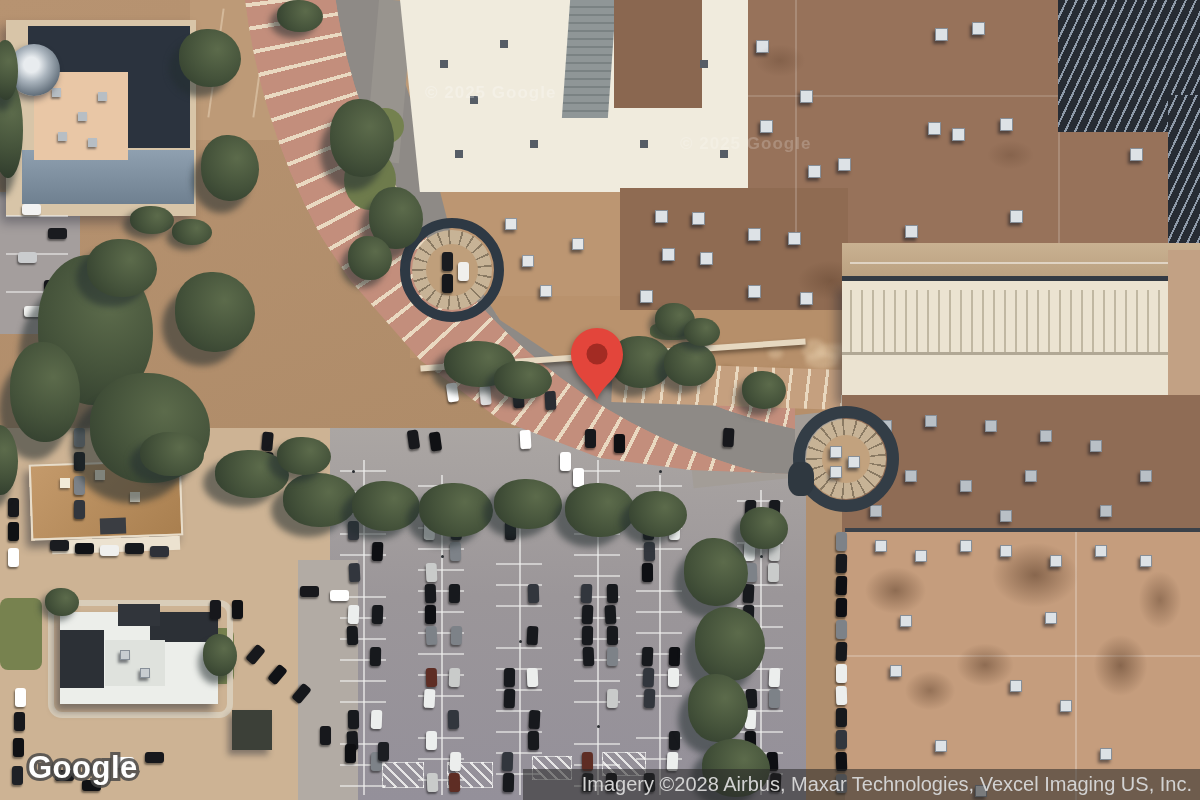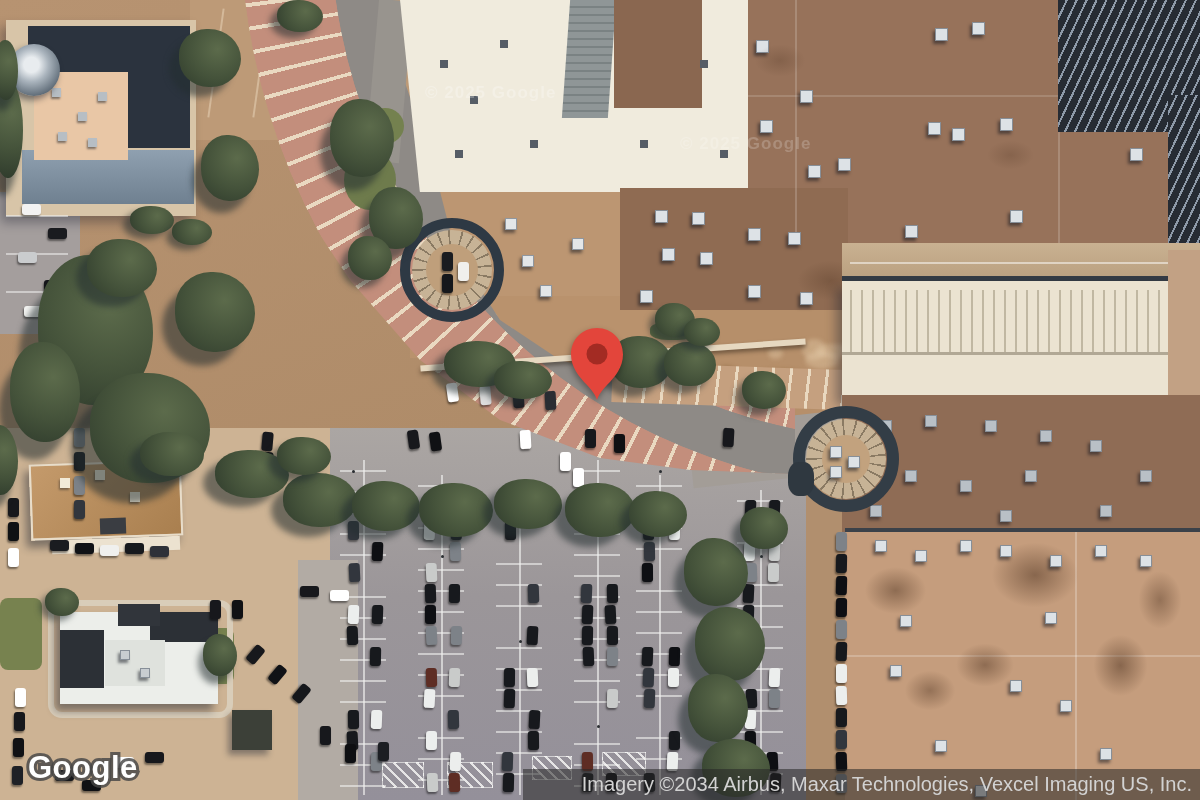--- a/index.html
+++ b/index.html
@@ -534,15 +534,15 @@
 
   <div class="wm" style="left:425px;top:83px;">© 2025 Google</div>
   <div class="wm" style="left:680px;top:134px;color:rgba(255,255,255,.20);">© 2025 Google</div>
 
   <div id="logo">
     <span class="back">Google</span>
     <span class="front">Google</span>
   </div>
 
   <div id="attrib">
-    <span>Imagery ©2034 Airbus, Maxar Technologies, Vexcel Imaging US, Inc.</span>
+    <span>Imagery ©2028 Airbus, Maxar Technologies, Vexcel Imaging US, Inc.</span>
   </div>
 </div>
 
 </body></html>

